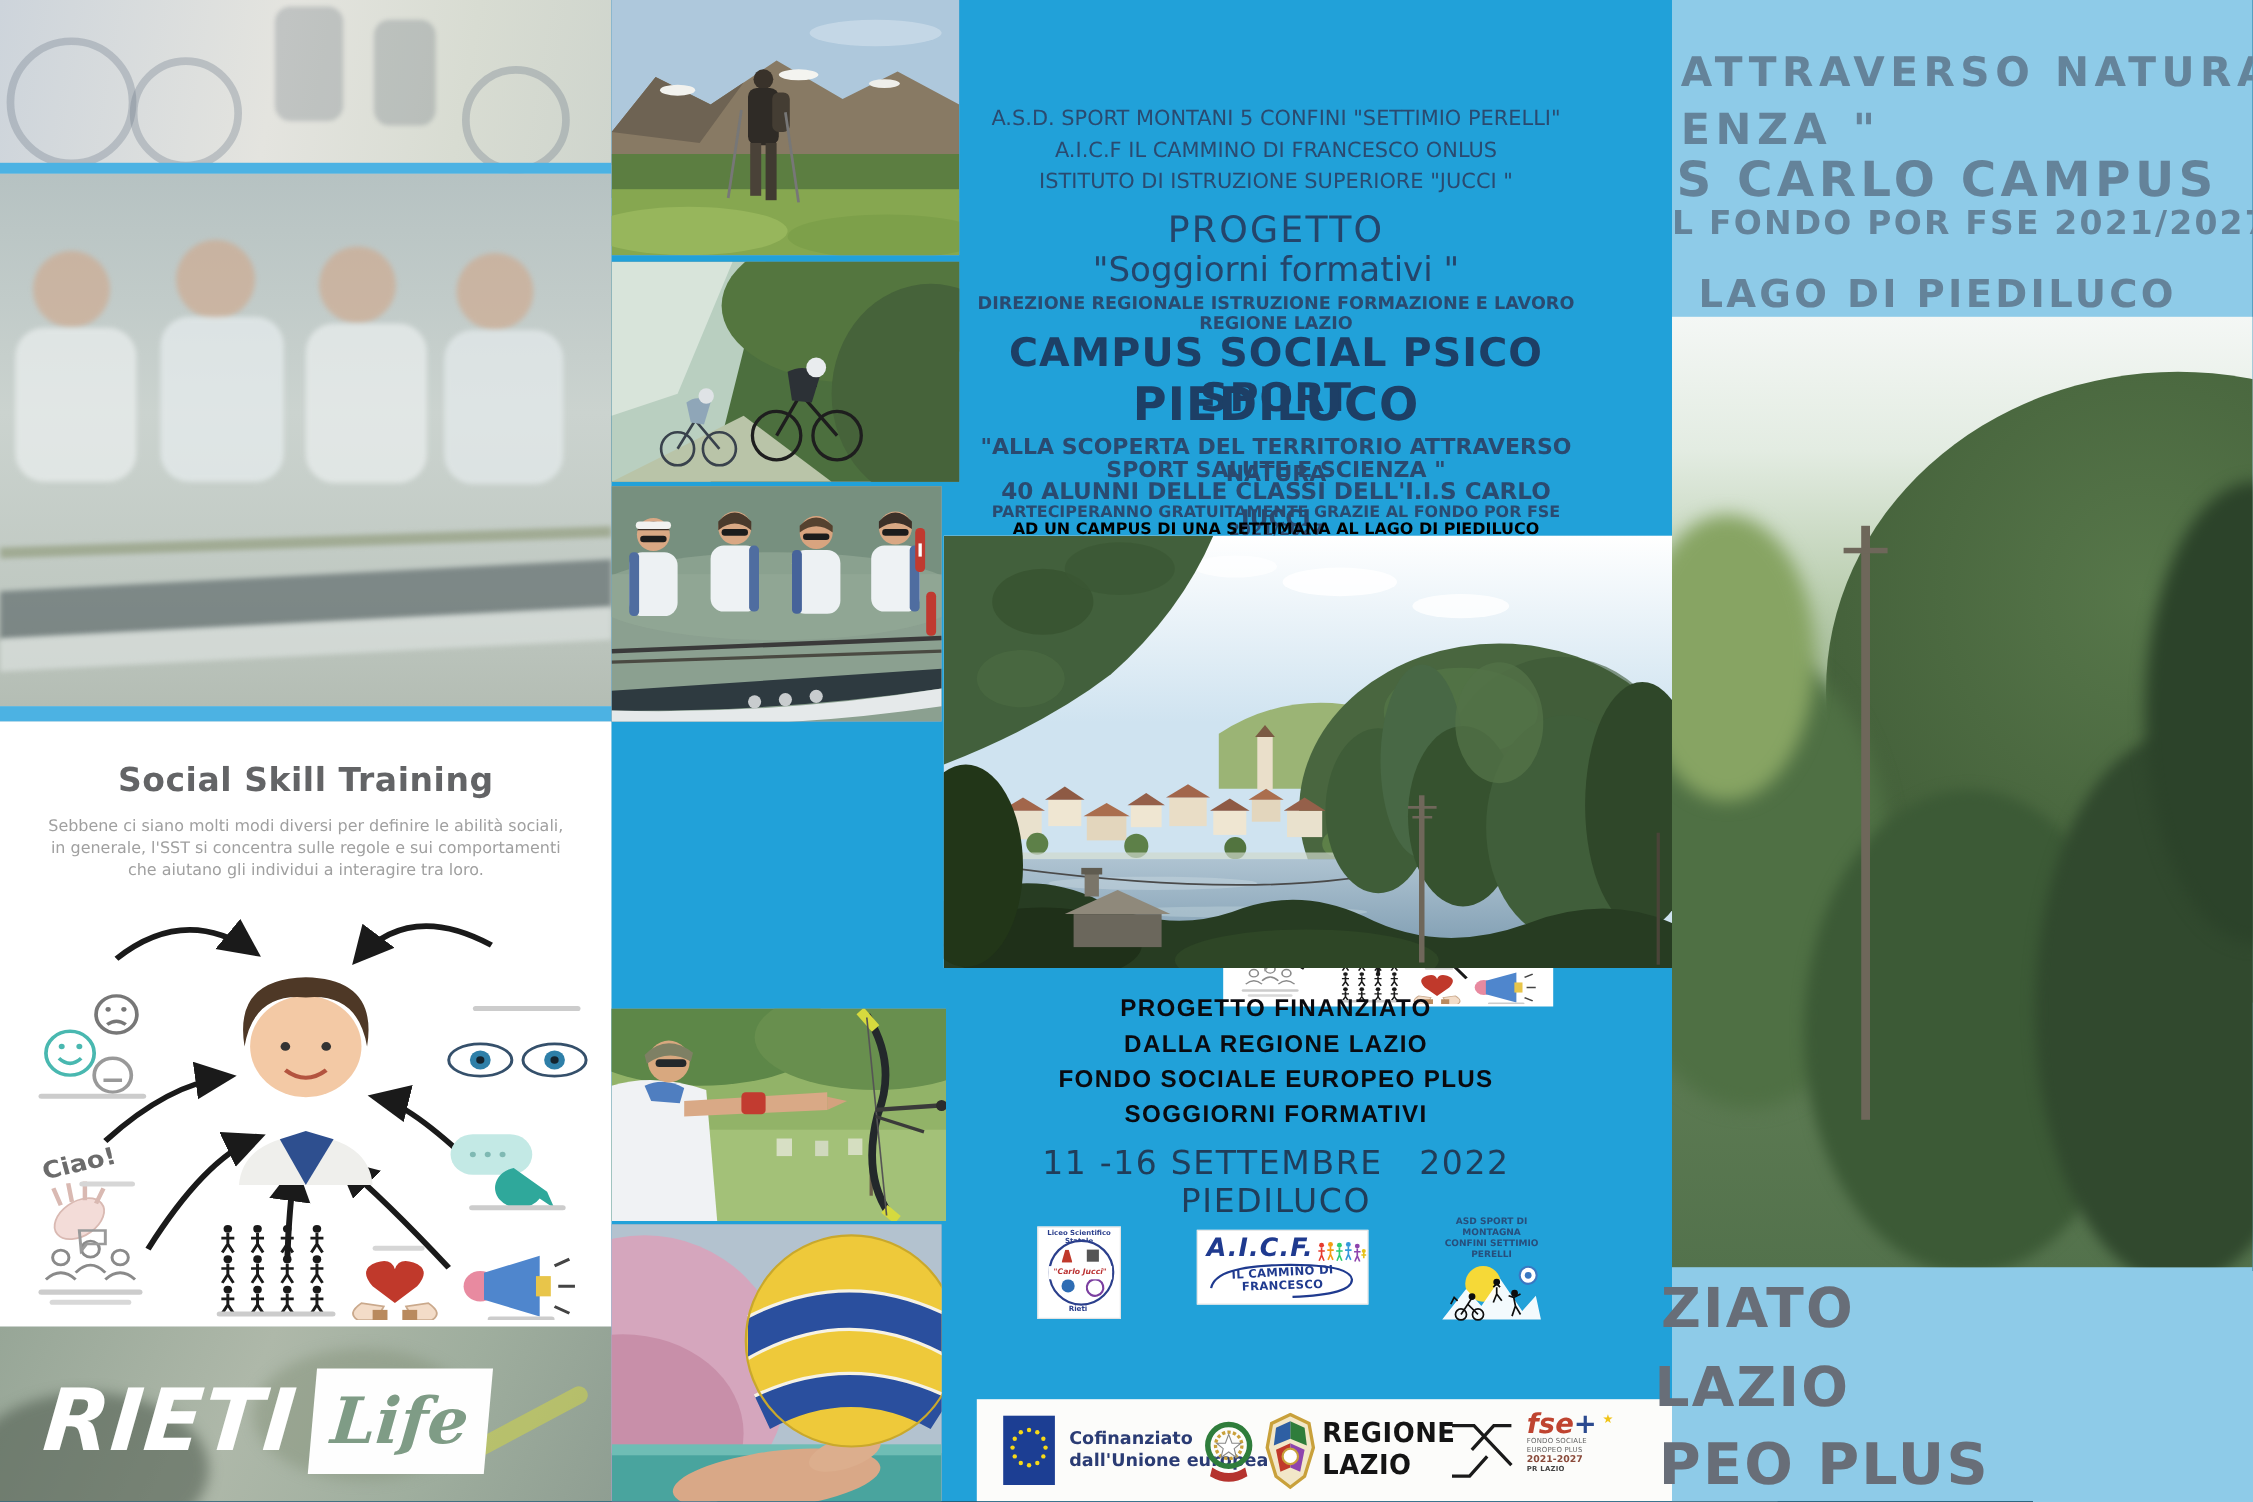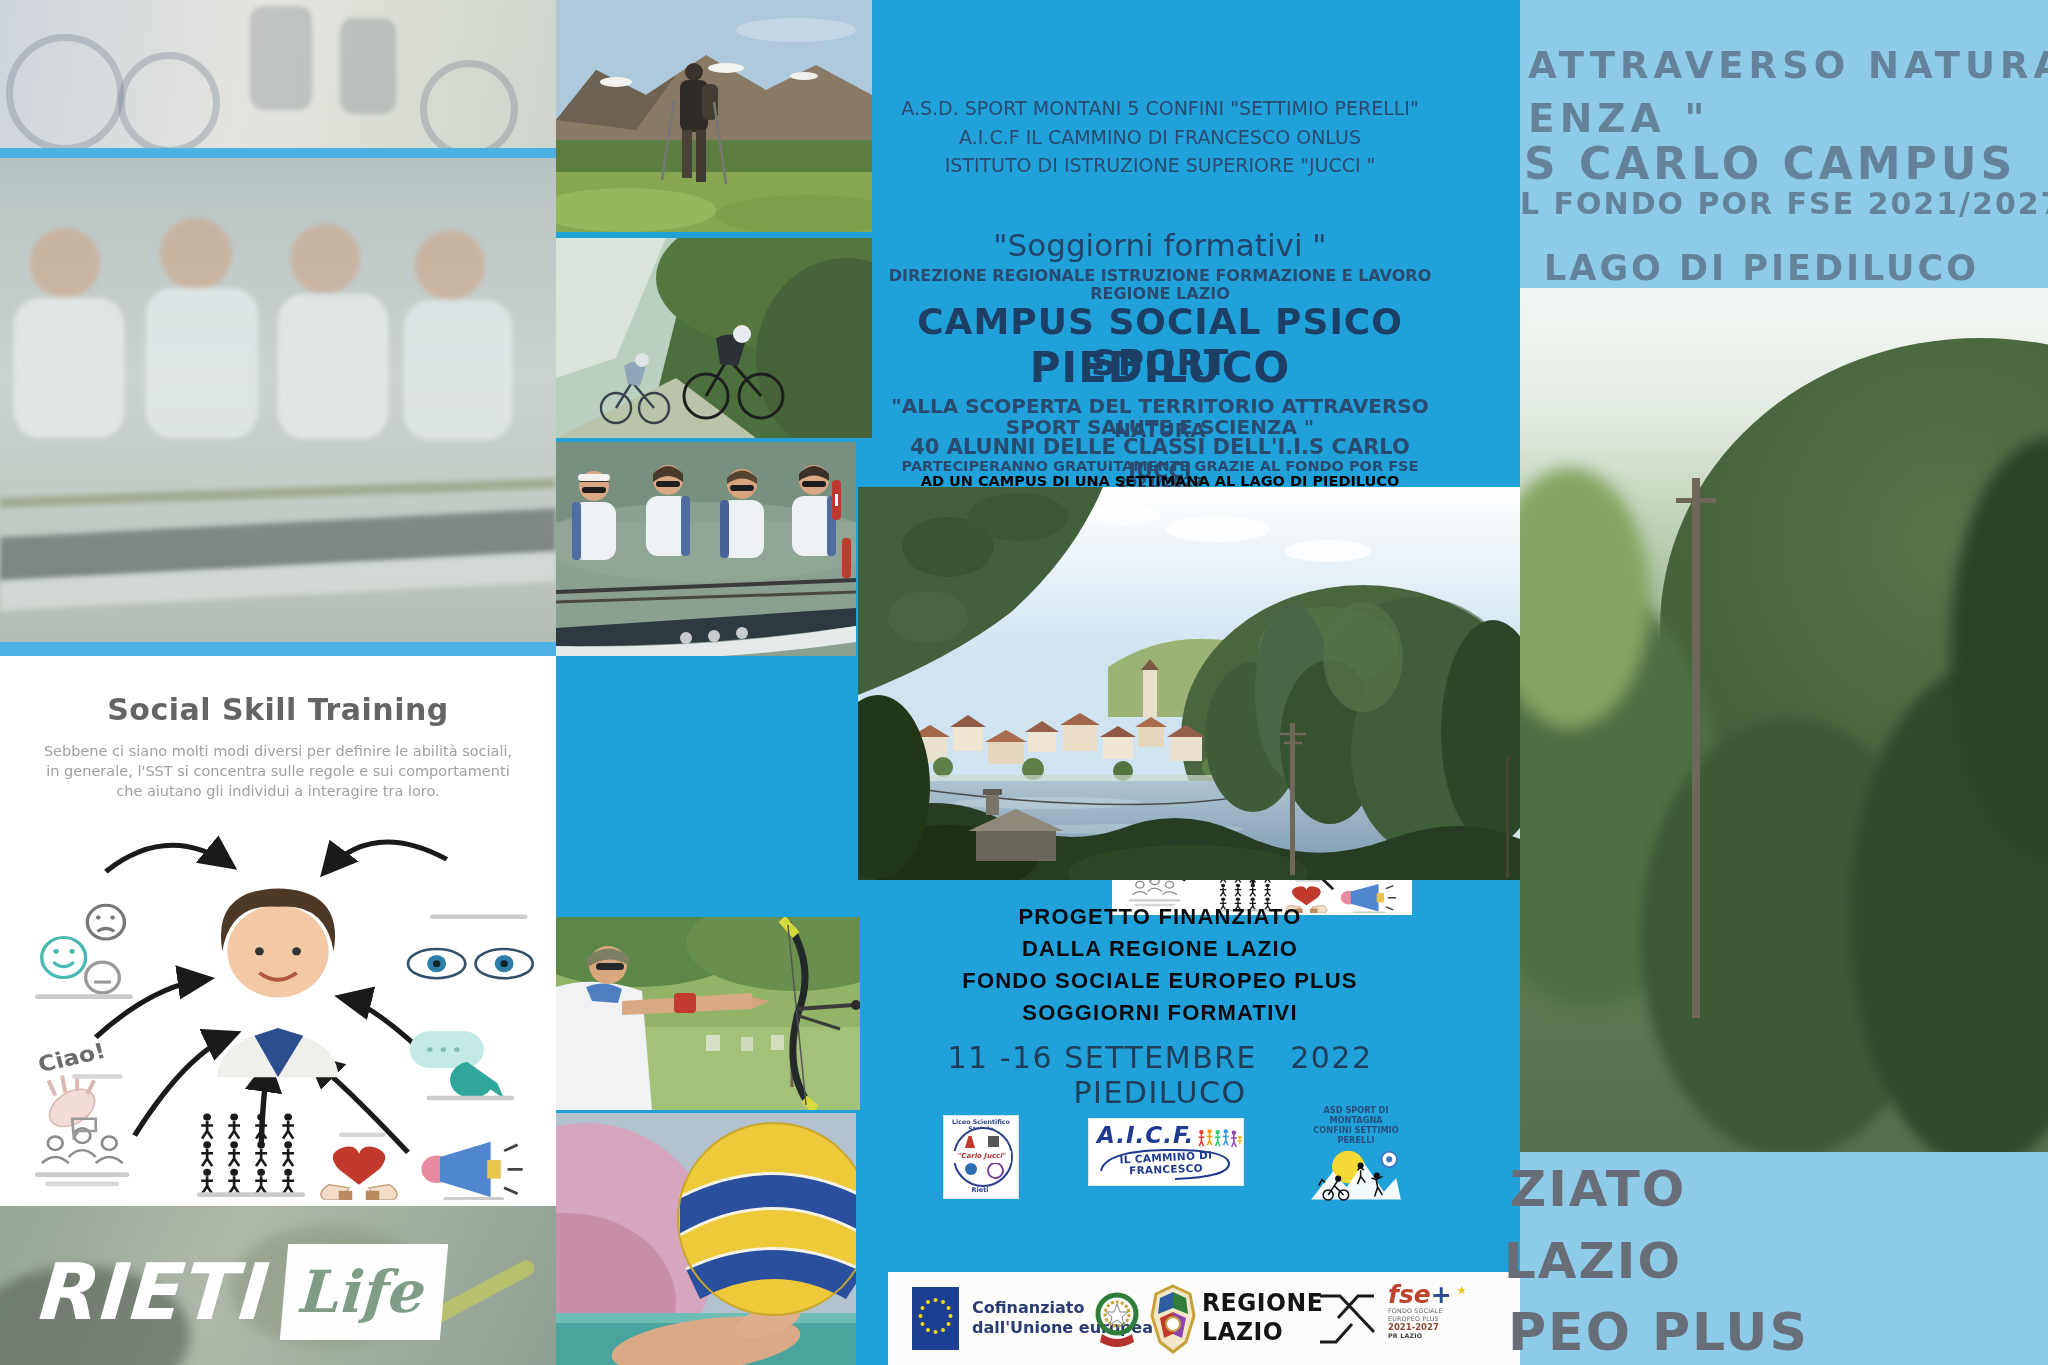--- a/index.html
+++ b/index.html
@@ -493,20 +493,21 @@
         <div class="p-logo-txt">5 CONFINI SETTIMIO PERELLI</div>
         <svg style="width:118px;height:64px;margin-top:1px;">
             <use href="#asdLogo"></use>
           </svg>
       </div>
     </div>
 
     <div class="ptext" style="left:324px;top:97px;font-size:19px;font-weight:500;">A.S.D. SPORT MONTANI  5 CONFINI "SETTIMIO PERELLI"</div>
     <div class="ptext" style="left:324px;top:126px;font-size:19px;font-weight:500;">A.I.C.F IL CAMMINO DI FRANCESCO ONLUS</div>
     <div class="ptext" style="left:324px;top:154px;font-size:19px;font-weight:500;">ISTITUTO DI ISTRUZIONE SUPERIORE "JUCCI "</div>
+    <div class="ptext" style="left:324px;top:189px;font-size:33px;font-weight:500;letter-spacing:2px;color:#24456b;">PROGETTO</div>
     <div class="ptext" style="left:324px;top:227px;font-size:31px;font-weight:500;color:#24456b;">"Soggiorni formativi "</div>
     <div class="ptext" style="left:324px;top:266px;font-size:16px;font-weight:600;">DIREZIONE REGIONALE ISTRUZIONE FORMAZIONE E LAVORO</div>
     <div class="ptext" style="left:324px;top:284px;font-size:16px;font-weight:600;">REGIONE LAZIO</div>
     <div class="ptext" style="left:324px;top:301px;font-size:36px;font-weight:600;letter-spacing:1px;color:#1d3f66;">CAMPUS SOCIAL PSICO SPORT</div>
     <div class="ptext" style="left:324px;top:343px;font-size:42px;font-weight:600;letter-spacing:1px;color:#1d3f66;">PIEDILUCO</div>
     <div class="ptext" style="left:324px;top:394px;font-size:20px;font-weight:600;">"ALLA SCOPERTA DEL TERRITORIO ATTRAVERSO NATURA</div>
     <div class="ptext" style="left:324px;top:415px;font-size:20px;font-weight:600;">SPORT SALUTE E SCIENZA "</div>
     <div class="ptext" style="left:324px;top:435px;font-size:21px;font-weight:600;">40 ALUNNI DELLE CLASSI DELL'I.I.S CARLO JUCCI</div>
     <div class="ptext" style="left:324px;top:458px;font-size:14.5px;font-weight:600;">PARTECIPERANNO GRATUITAMENTE GRAZIE AL FONDO POR FSE 2021/2027</div>
     <div class="ptext" style="left:324px;top:473px;font-size:14.5px;font-weight:700;color:#000000;">AD UN CAMPUS DI UNA SETTIMANA AL LAGO DI PIEDILUCO</div>

